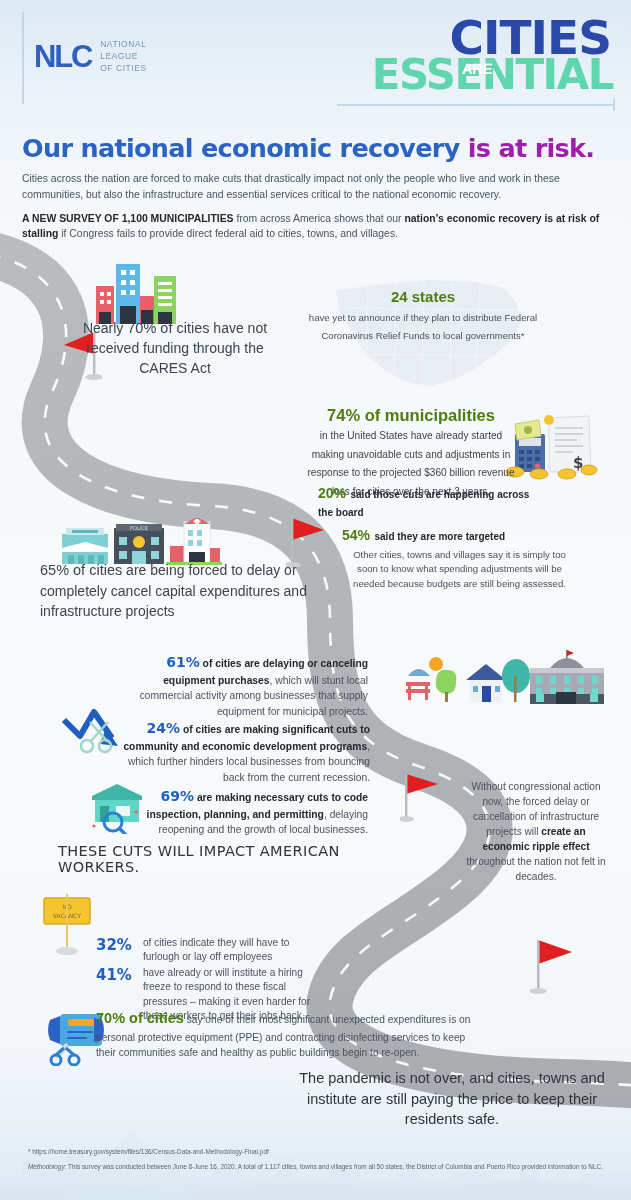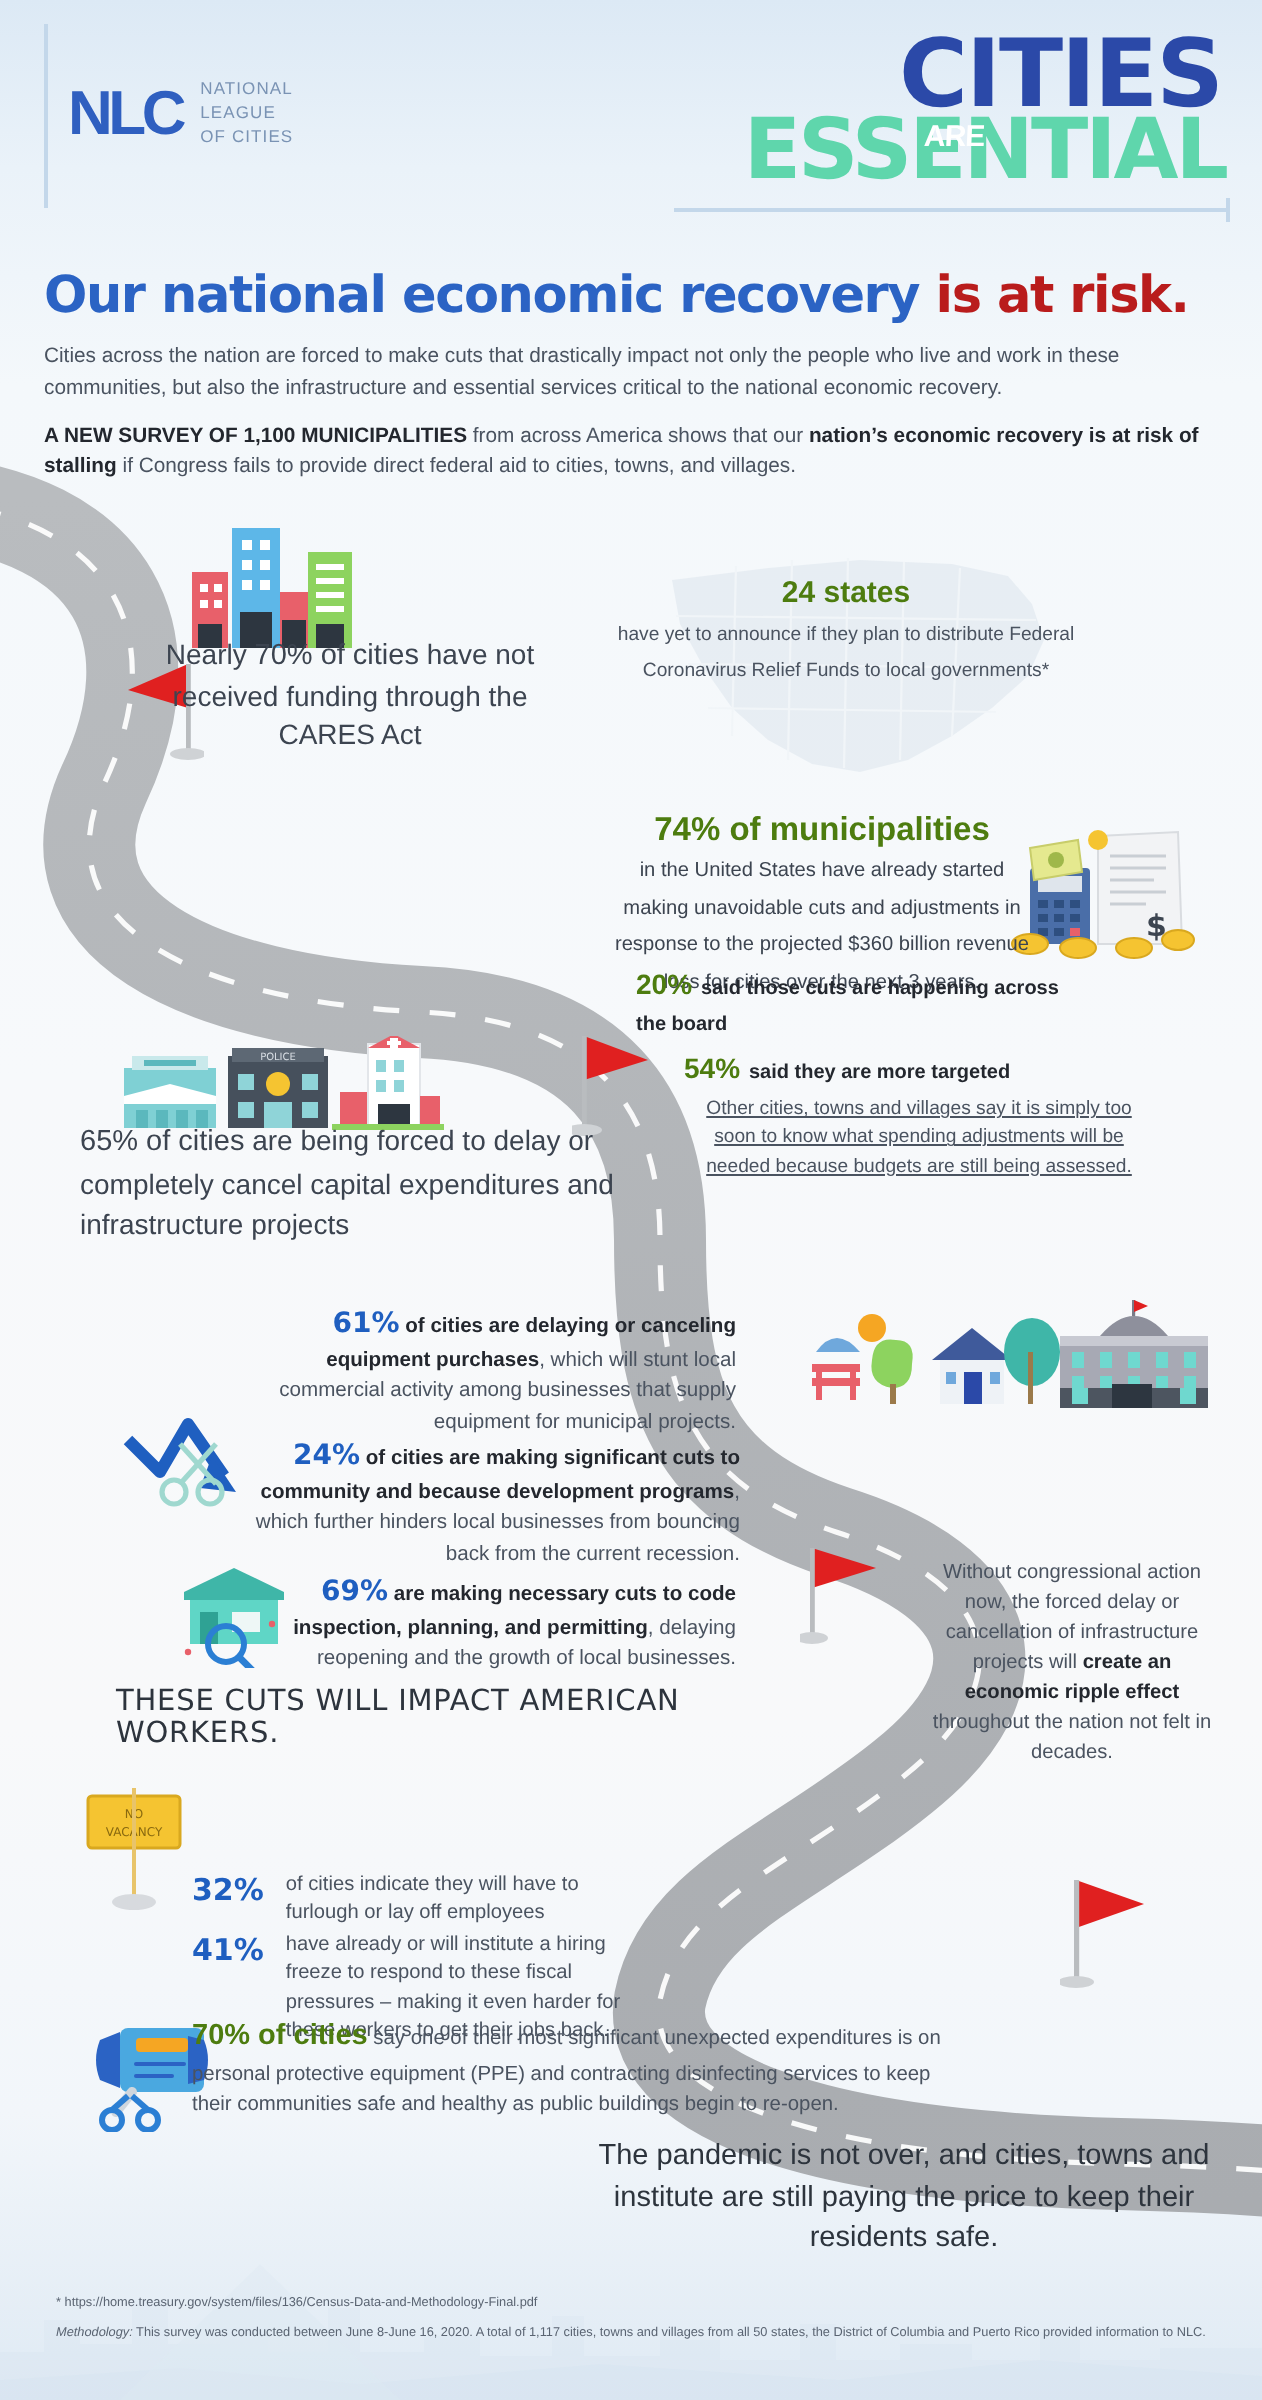--- a/index.html
+++ b/index.html
@@ -31,21 +31,21 @@
     color:#5fd6ac;line-height:1;font-family:"DejaVu Sans",sans-serif;}
   .t-are{position:absolute;right:123px;top:47px;font-size:15px;font-weight:bold;color:#ffffff;
     letter-spacing:-.5px;line-height:1;z-index:3;transform:skewX(-3deg);}
   .hdr-rule{position:absolute;right:16px;top:104px;width:278px;height:2px;background:#c3d7ea;}
   .hdr-rule:after{content:"";position:absolute;right:0;top:-5px;width:2px;height:12px;background:#c3d7ea;}
 
   
   .intro{position:absolute;left:22px;top:134px;width:592px;}
   .headline{font-size:25.5px;font-weight:bold;letter-spacing:-.7px;line-height:1.1;
     color:#2b63c4;font-family:"DejaVu Sans",sans-serif;margin-bottom:9px;}
-  .headline .hl-green{color:#b91c1c;}
+  .headline .hl-green{color:#a21caf;}
   .intro p{margin:0 0 8px 0;font-size:10.4px;line-height:1.52;color:#4a5360;}
   .intro p b{color:#23272e;}
 
   
   .blk{position:absolute;}
   .stat{font-size:10.3px;line-height:1.5;color:#4a5360;}
   .big{font-size:14.5px;font-weight:bold;color:#4d7c0f;font-family:Liberation Sans, sans-serif;}
   .bold-d{color:#23272e;font-weight:bold;}
 
   
@@ -66,21 +66,21 @@
   #b-20{left:318px;top:484px;width:228px;}
   #b-20 .big{font-size:14px;}
   #b-20 .sub{font-size:10px;font-weight:bold;color:#23272e;line-height:1.42;}
 
   
   #b-54{left:342px;top:526px;width:222px;}
   #b-54 .big{font-size:14px;}
   #b-54 .sub{font-size:10px;font-weight:bold;color:#23272e;}
 
   
-  #b-other{left:352px;top:548px;width:215px;text-align:center;font-size:9.6px;line-height:1.5;color:#4a5360;text-decoration:underline;}
+  #b-other{left:352px;top:548px;width:215px;text-align:center;font-size:9.6px;line-height:1.5;color:#4a5360;}
 
   
   #b-65{left:40px;top:560px;width:290px;font-size:14px;line-height:1.45;color:#3c4450;}
   #b-65 .num{font-size:14.5px;}
 
   
   #b-61{left:128px;top:652px;width:240px;text-align:right;}
   #b-24{left:122px;top:718px;width:248px;text-align:right;}
   #b-13{left:128px;top:786px;width:240px;text-align:right;}
   .pct-lead{font-size:14px;font-weight:bold;color:#1f5fc0;font-family:"DejaVu Sans",sans-serif;}
@@ -390,21 +390,21 @@
     <path d="M46 26 L58 44 L40 42 Z" fill="#1f5fc0"></path>
     <g stroke="#9fd8cf" stroke-width="2.6" fill="none">
       <path d="M30 20 L48 40"></path>
         <path d="M48 20 L30 40"></path>
       <circle cx="27" cy="44" r="6"></circle>
         <circle cx="45" cy="44" r="6"></circle>
     </g>
   </svg>
 
   <div class="blk stat" id="b-24">
-    <span class="pct-lead">24%</span><span class="bold-d"> of cities are making significant cuts to community and because development programs</span><span>, which further hinders local businesses from bouncing back from the current recession.</span>
+    <span class="pct-lead">24%</span><span class="bold-d"> of cities are making significant cuts to community and economic development programs</span><span>, which further hinders local businesses from bouncing back from the current recession.</span>
   </div>
 
   <svg class="icon" style="left:86px;top:782px;width:62px;height:52px;" viewBox="0 0 62 52">
     <path d="M6 14 L31 2 L56 14 L56 18 L6 18 Z" fill="#3fb6a8"></path>
     <rect x="9" y="18" width="44" height="22" fill="#5fd6c6"></rect>
     <rect x="14" y="24" width="9" height="16" fill="#2fa294"></rect>
     <rect x="30" y="24" width="14" height="10" fill="#eef7f6"></rect>
     <circle cx="27" cy="40" r="9" fill="none" stroke="#2b7fd4" stroke-width="3"></circle>
     <path d="M34 47 L44 57" stroke="#2b7fd4" stroke-width="3.4" stroke-linecap="round"></path>
     <circle cx="8" cy="44" r="1.6" fill="#e8606a"></circle>

